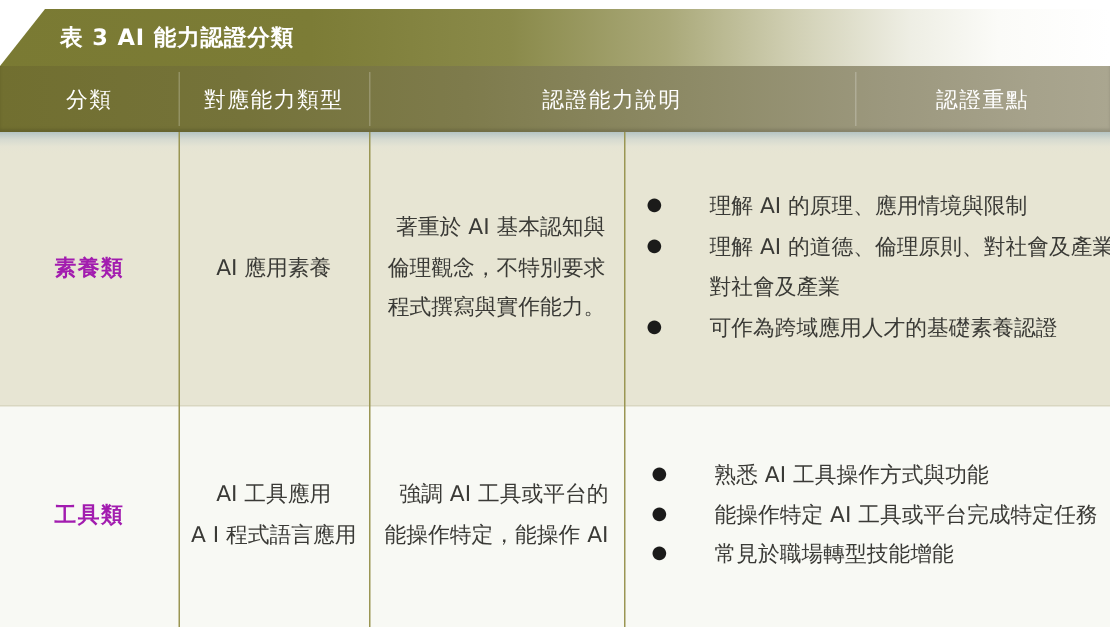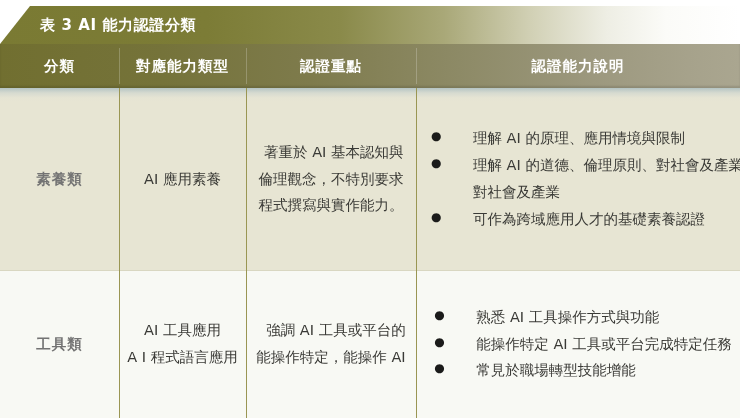--- a/index.html
+++ b/index.html
@@ -72,21 +72,21 @@
                  #a6a28b 93%,
                  #aaa690 100%);
     box-shadow: inset 0 -2px 2px rgba(0,0,0,0.12);
   }
   .col-header-cell {
     display: flex;
     align-items: center;
     justify-content: center;
     color: #ffffff;
     font-size: 14.5px;
-    font-weight: bold;
+    font-weight: normal;
     letter-spacing: 1px;
     box-sizing: border-box;
     position: relative;
   }
   .col-header-cell + .col-header-cell::before {
     content: "";
     position: absolute;
     left: 0;
     top: 4px;
     bottom: 4px;
@@ -158,21 +158,21 @@
     position: absolute;
     left: 0;
     top: 0;
     bottom: 0;
     width: 1px;
     background: #9a9653;
   }
   .cell-category {
     font-weight: bold;
     letter-spacing: 1px;
-    color: #737373;
+    color: #a21caf;
   }
   .cell-center-lines {
     flex-direction: column;
     text-align: right;
   }
   .cell-para {
     display: block;
     text-align: right;
     align-self: center;
     width: 100%;
@@ -216,22 +216,22 @@
 
 <div id="table-figure">
 
   <div class="title-banner">
     <div class="title-banner-inner">表 3  AI 能力認證分類</div>
   </div>
 
   <div class="col-header-row">
     <div class="col-header-cell c1">分類</div>
     <div class="col-header-cell c2">對應能力類型</div>
+    <div class="col-header-cell c4">認證能力說明</div>
     <div class="col-header-cell c3">認證重點</div>
-    <div class="col-header-cell c4">認證能力說明</div>
   </div>
 
   <div class="body-rows">
 
     <div class="data-row row-shaded">
       <div class="data-cell c1 cell-category">素養類</div>
 
       <div class="data-cell c2 cell-center-lines">
         <span class="stack-line">AI 應用素養</span>
       </div>

